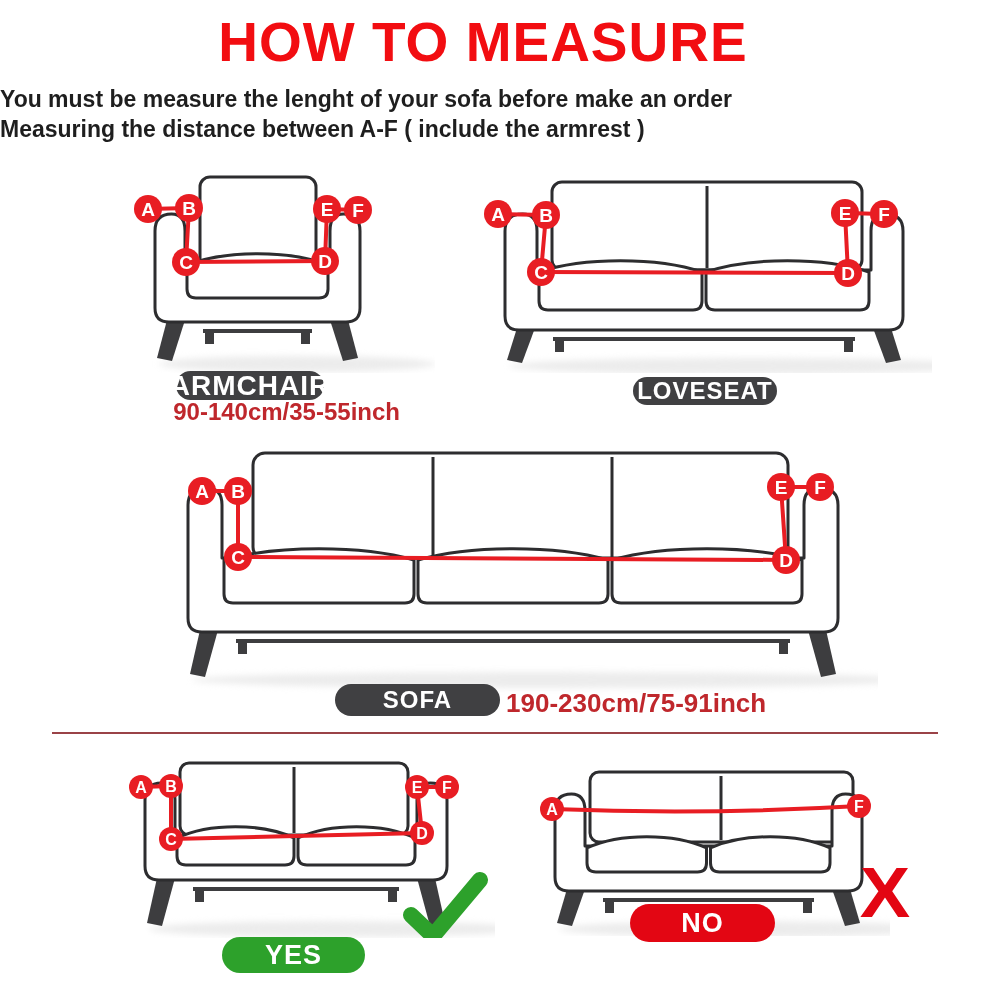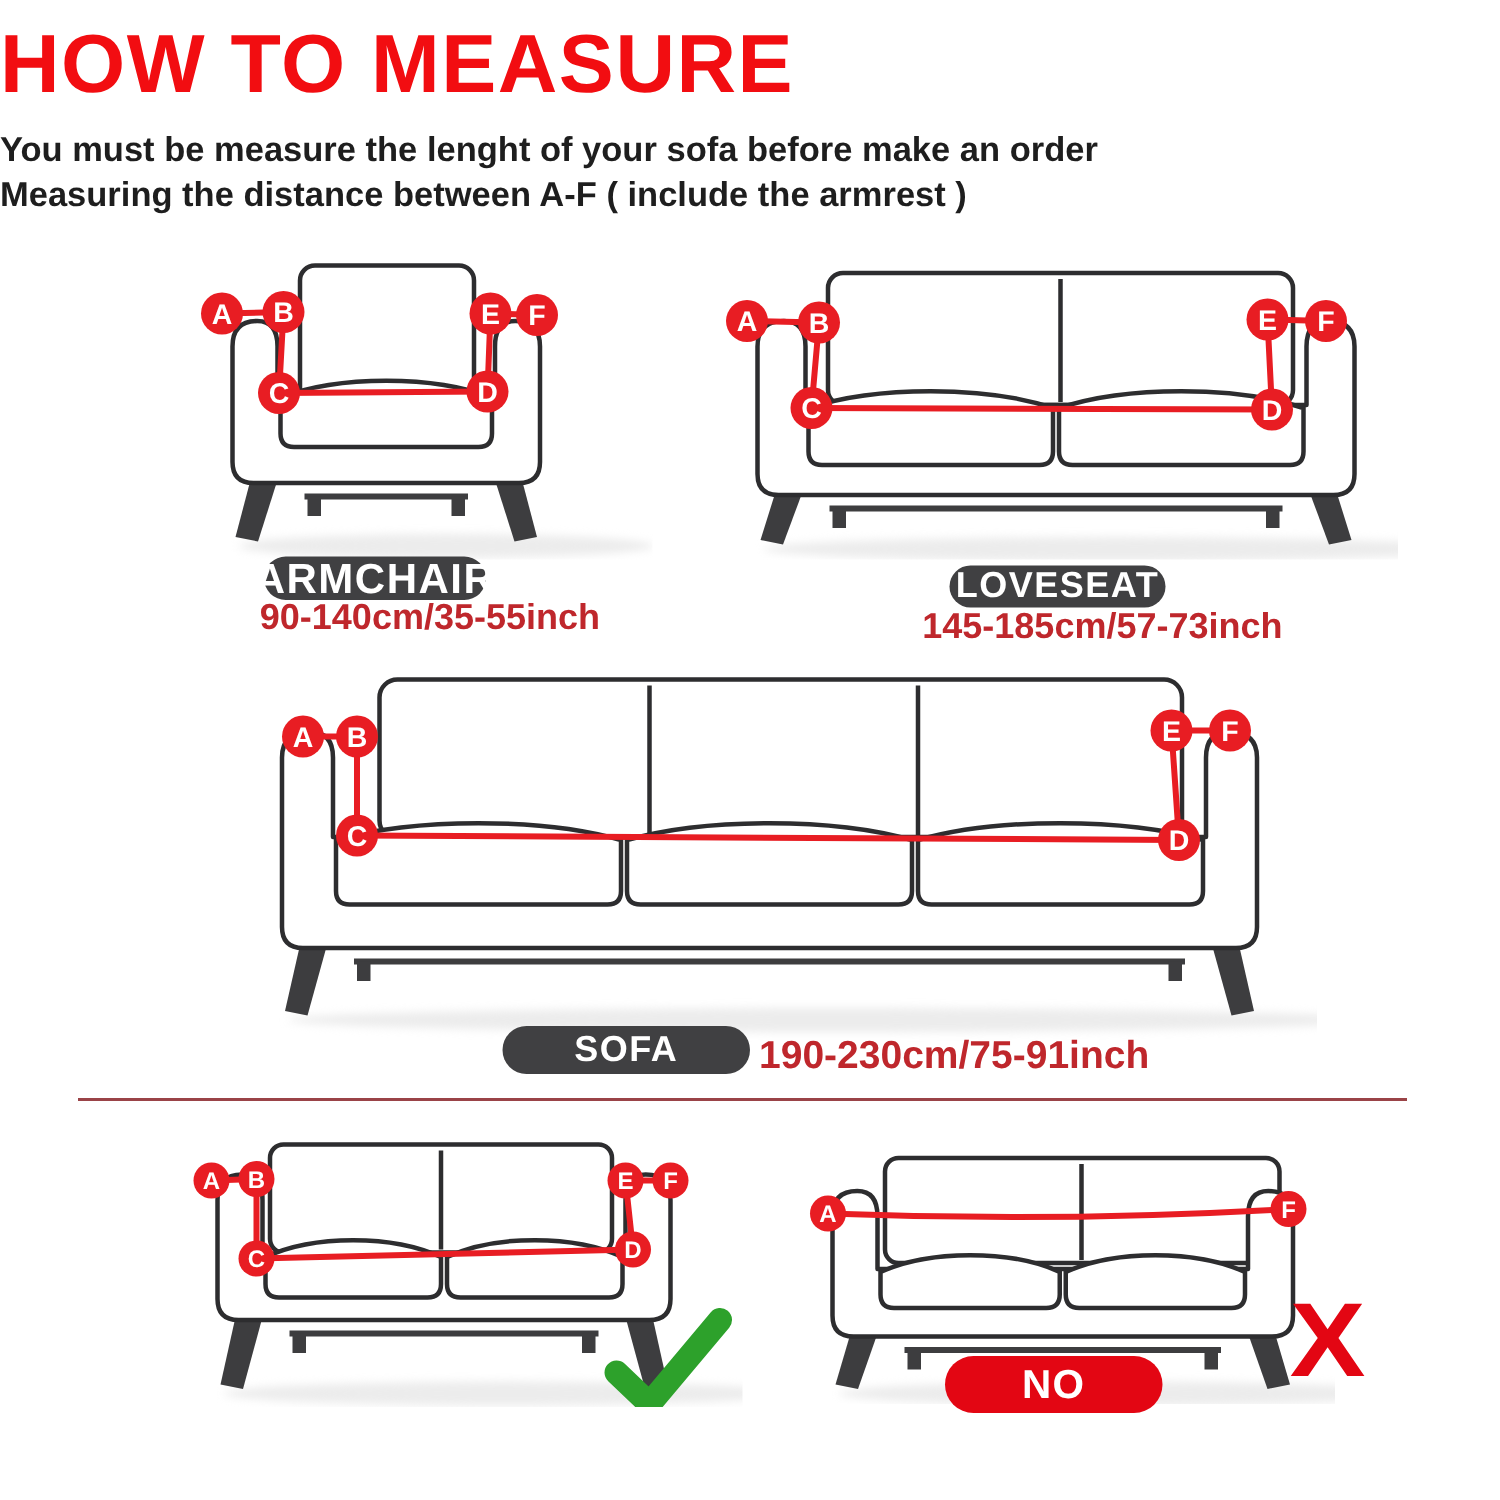--- a/index.html
+++ b/index.html
@@ -1,21 +1,21 @@
 <!DOCTYPE html>
 <html><head>
 <meta charset="utf-8">
 <style>
   html,body{margin:0;padding:0;background:#fff;}
   #stage{
     position:relative;width:1000px;height:1000px;overflow:hidden;background:#fff;
     font-family:"Liberation Sans","DejaVu Sans",sans-serif;
   }
   .title{
-    position:absolute;top:10px;left:0;width:966px;
+    position:absolute;top:10px;left:0;width:966px;text-align:center;
     font-size:55px;font-weight:bold;letter-spacing:1px;color:var(--title-red,#f20d11);
     margin:0;
   }
   .subtitle{
     position:absolute;top:84px;left:0;width:1000px;text-align:left;
     font-size:23px;line-height:30px;font-weight:bold;color:#1e1e1e;
   }
   .diagram{position:absolute;}
   .pill{
     position:absolute;display:flex;align-items:center;justify-content:center;
@@ -240,24 +240,24 @@
         <g>
           <circle cx="329" cy="48" r="12" fill="#e81d23"></circle>
           <text x="329" y="53.76" text-anchor="middle" font-size="16" font-weight="bold" fill="#fff" font-family="Liberation Sans, DejaVu Sans, sans-serif">F</text>
         </g>
       </svg></div>
 
   <div class="pill" style="left:176px;top:371px;width:148px;height:29px;font-size:28px">ARMCHAIR</div>
   <div class="size-label size-center" style="left:100px;top:398px;width:300px;font-size:24px">90-140cm/35-55inch</div>
 
   <div class="pill" style="left:633px;top:377px;width:144px;height:28px;font-size:24px">LOVESEAT</div>
-  <div class="size-label size-center" style="left:555px;top:404px;width:300px;font-size:24px">145-185cm/57-73inch</div>
 
   <div class="pill" style="left:335px;top:684px;width:165px;height:32px;font-size:24px">SOFA</div>
   <div class="size-label" style="left:506px;top:688px;font-size:26px">190-230cm/75-91inch</div>
 
   <div class="divider"></div>
 
+  <div class="pill pill-yes" style="left:222px;top:937px;width:143px;height:36px;font-size:27px">YES</div>
   <div class="pill pill-no" style="left:630px;top:904px;width:145px;height:38px;font-size:27px">NO</div>
 
   <div class="x-mark">X</div>
 
 </div>
 
 </body></html>

